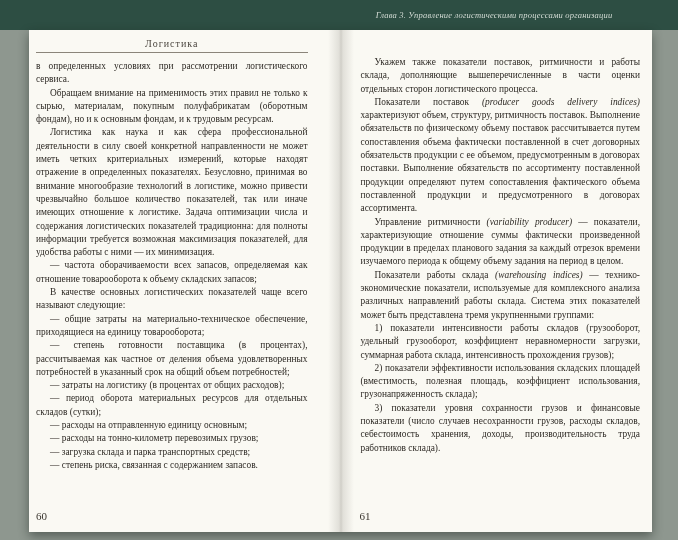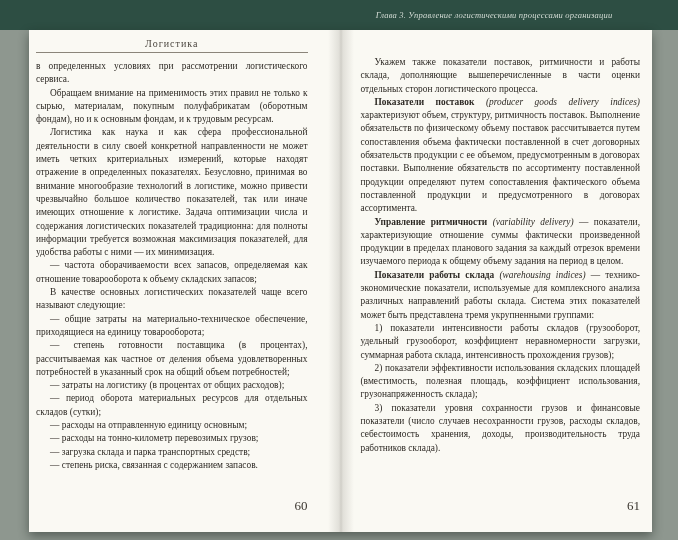--- a/index.html
+++ b/index.html
@@ -32,26 +32,26 @@
     text-align: center; font-size: 10px; letter-spacing: 1px;
     color: #4a453e; padding-bottom: 3px;
   }
   .head-rule { border-top: 1px solid #8b857a; height: 0; margin-bottom: 7px; }
   .body p {
     margin: 0; font-size: 9.4px; line-height: 13.3px;
     text-align: justify; text-indent: 14px; color: #2d2924;
     hyphens: auto; -webkit-hyphens: auto;
   }
   .body p.noindent { text-indent: 0; }
-  .lead { font-weight: 700; }
+  .lead { font-weight: 400; }
   .term { font-style: italic; }
   .folio {
-    position: absolute; bottom: 18px; left: 0; width: 100%;
-    box-sizing: border-box; text-align: right;
-    font-size: 13px; color: #3a362f;
+    position: absolute; bottom: 10px; left: 0; width: 100%;
+    box-sizing: border-box; text-align: left;
+    font-size: 11px; color: #3a362f;
   }
   .page-left  .folio { padding-left: 7px;  padding-right: 33px; }
   .page-right .folio { padding-left: 19px; padding-right: 12px; }
   .spine {
     position: absolute; left: 50%; top: 0; width: 26px; height: 100%;
     transform: translateX(-50%); pointer-events: none;
     background: linear-gradient(to right,
       rgba(60,55,45,0) 0%, rgba(60,55,45,0.13) 42%,
       rgba(60,55,45,0.22) 50%, rgba(60,55,45,0.13) 58%,
       rgba(60,55,45,0) 100%);
@@ -86,21 +86,21 @@
         <p>— загрузка склада и парка транспортных средств;</p>
         <p>— степень риска, связанная с содержанием запасов.</p>
       </div>
       <div class="folio">60</div>
     </section>
 
     <section class="page page-right" lang="ru">
       <div class="body">
         <p>Укажем также показатели поставок, ритмичности и работы склада, дополняющие вышеперечисленные в части оценки отдельных сторон логистического процесса.</p>
         <p><span class="lead">Показатели поставок</span><span class="term"> (producer goods delivery indices) </span><span>характеризуют объем, структуру, ритмичность поставок. Выполнение обязательств по физическому объему поставок рассчитывается путем сопоставления объема фактически поставленной в счет договорных обязательств продукции с ее объемом, предусмотренным в договорах поставки. Выполнение обязательств по ассортименту поставленной продукции определяют путем сопоставления фактического объема поставленной продукции и предусмотренного в договорах ассортимента.</span></p>
-        <p><span class="lead">Управление ритмичности</span><span class="term"> (variability delivery) </span><span>— показатели, характеризующие отношение суммы фактически произведенной продукции в пределах планового задания за каждый отрезок времени изучаемого периода к общему объему задания на период в целом.</span></p>
+        <p><span class="lead">Управление ритмичности</span><span class="term"> (variability producer) </span><span>— показатели, характеризующие отношение суммы фактически произведенной продукции в пределах планового задания за каждый отрезок времени изучаемого периода к общему объему задания на период в целом.</span></p>
         <p><span class="lead">Показатели работы склада</span><span class="term"> (warehousing indices) </span><span>— технико-экономические показатели, используемые для комплексного анализа различных направлений работы склада. Система этих показателей может быть представлена тремя укрупненными группами:</span></p>
         <p>1) показатели интенсивности работы складов (грузооборот, удельный грузооборот, коэффициент неравномерности загрузки, суммарная работа склада, интенсивность прохождения грузов);</p>
         <p>2) показатели эффективности использования складских площадей (вместимость, полезная площадь, коэффициент использования, грузонапряженность склада);</p>
         <p>3) показатели уровня сохранности грузов и финансовые показатели (число случаев несохранности грузов, расходы складов, себестоимость хранения, доходы, производительность труда работников склада).</p>
       </div>
       <div class="folio">61</div>
     </section>
 
     <div class="spine"></div>
   </div>

